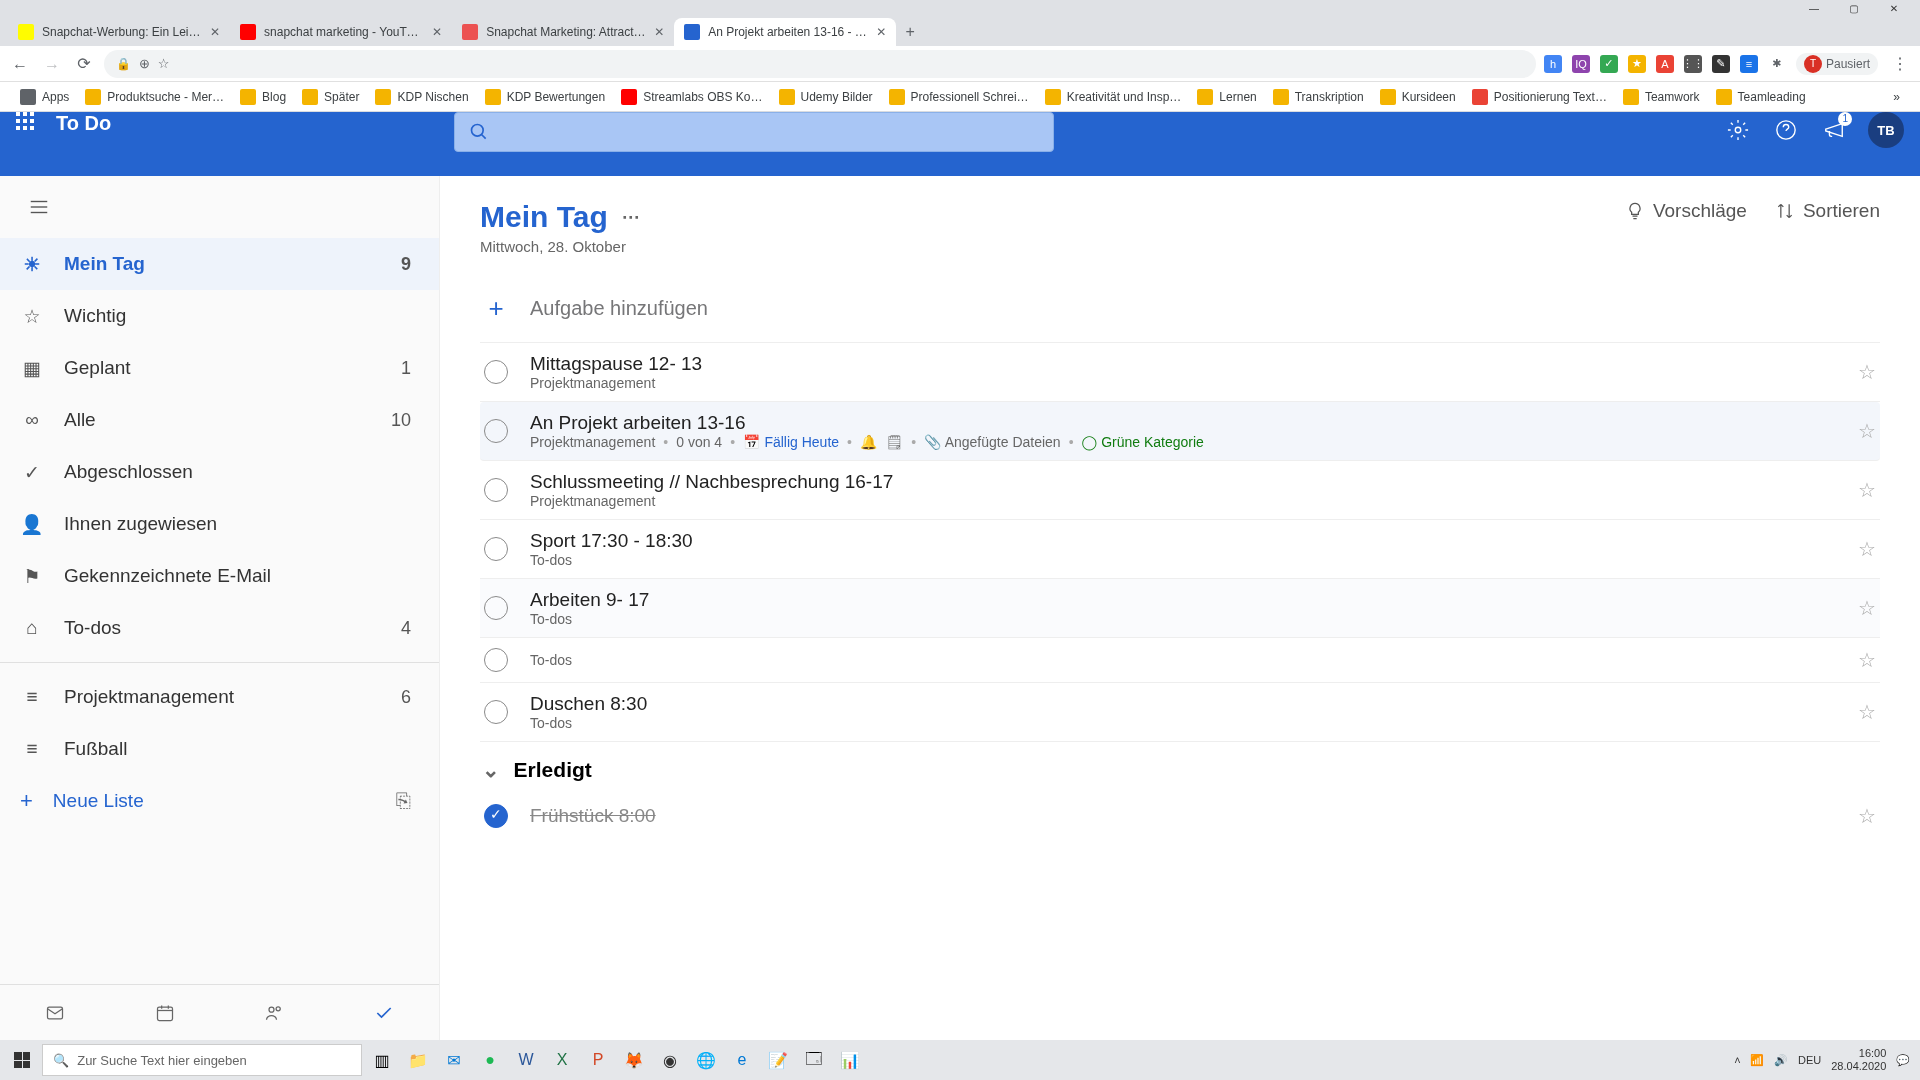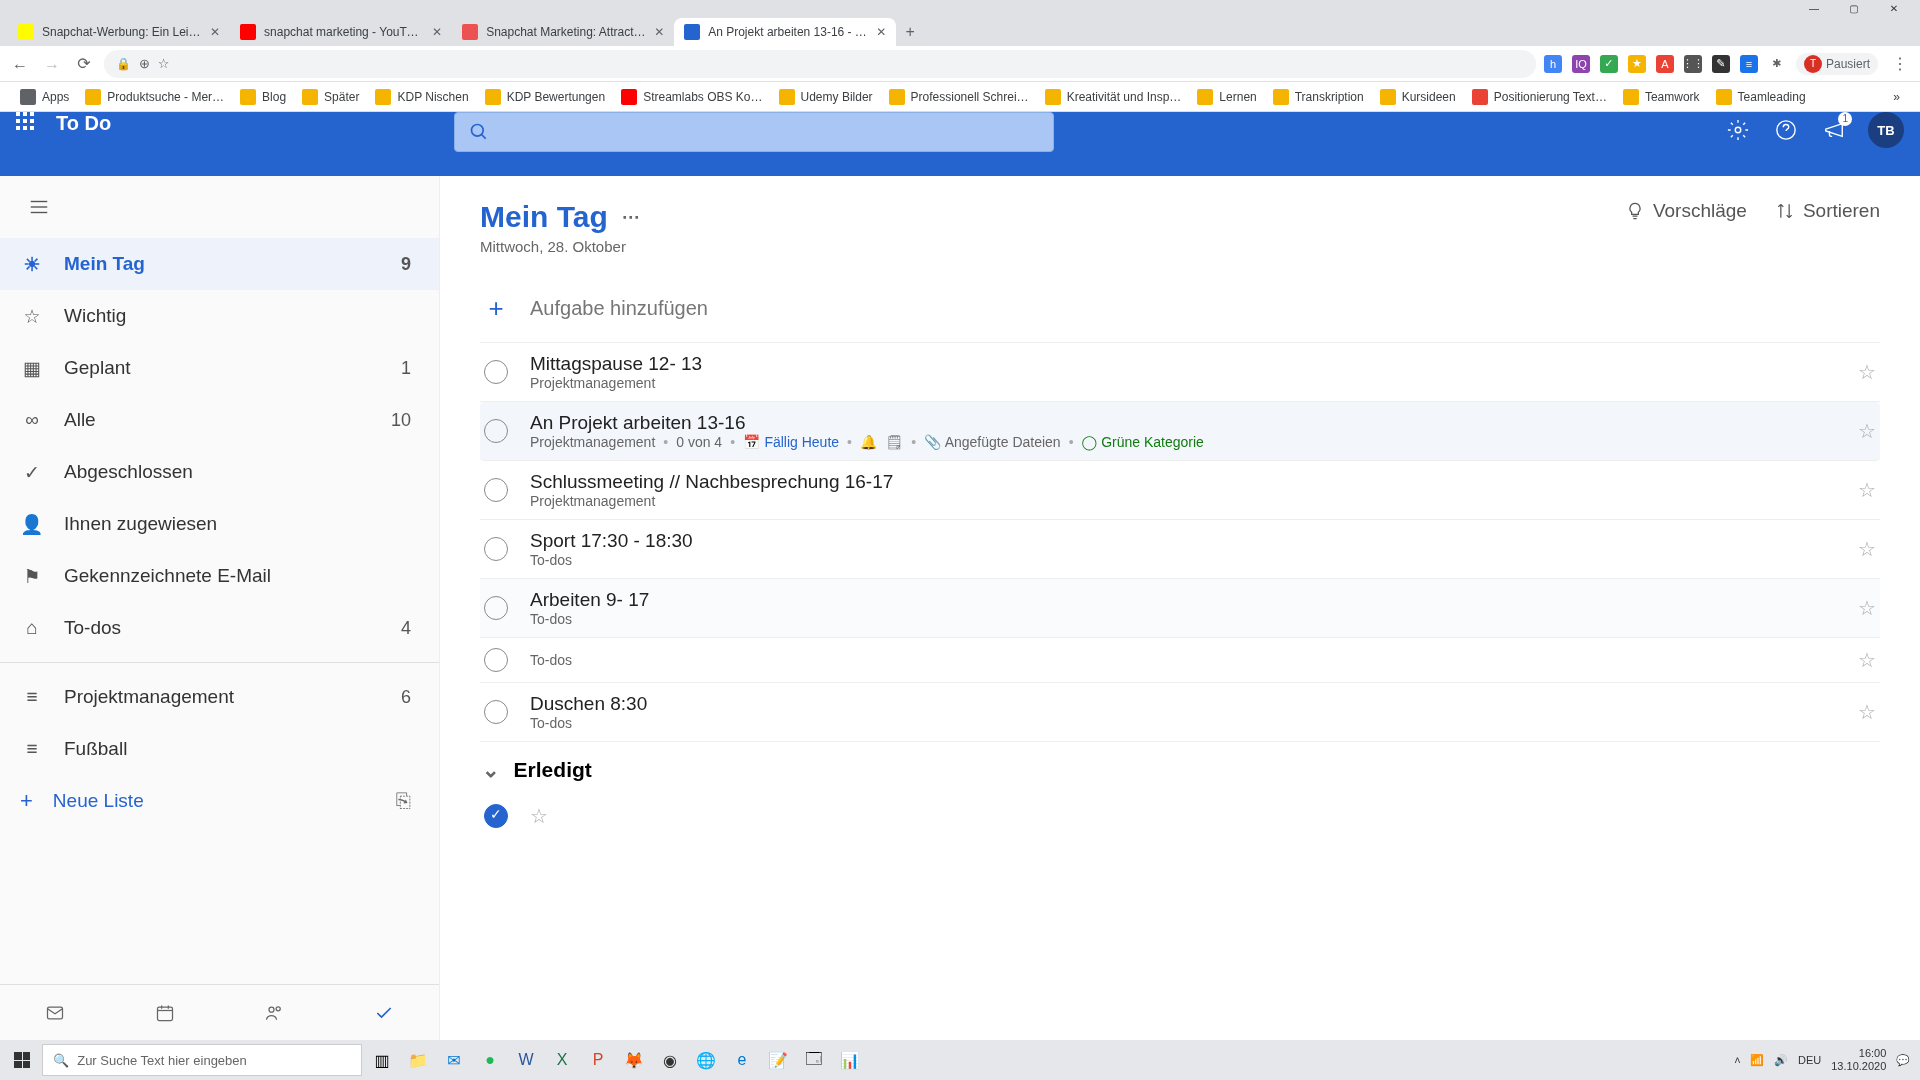--- a/index.html
+++ b/index.html
@@ -485,20 +485,23 @@
         <div class="star">☆</div>
       </div>
 
       <div class="done-header">
         <span class="chev">⌄</span>
         <span>Erledigt</span>
       </div>
 
       <div class="task" style="border-bottom:none">
         <div class="circle done"></div>
+        <div class="t-body">
+          <div class="t-title struck">Frühstück 8:00</div>
+        </div>
         <div class="star">☆</div>
       </div>
     </div>
   </div>
 </div>
 
 <div class="taskbar">
   <div class="start">
     <div class="win-logo">
         <span></span>
@@ -525,17 +528,17 @@
   <div class="tb-icon">📝</div>
   <div class="tb-icon">🗔</div>
   <div class="tb-icon" style="color:#d83b01">📊</div>
   <div class="tray">
     <span>˄</span>
     <span>📶</span>
     <span>🔊</span>
     <span>DEU</span>
     <div class="clock">
       <div>16:00</div>
-      <div>13.10.2020</div>
+      <div>28.04.2020</div>
     </div>
     <span>💬</span>
   </div>
 </div>
 
 </body></html>

